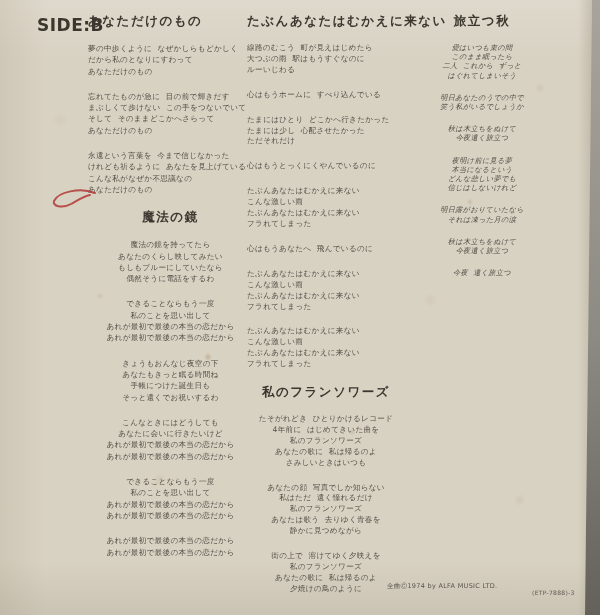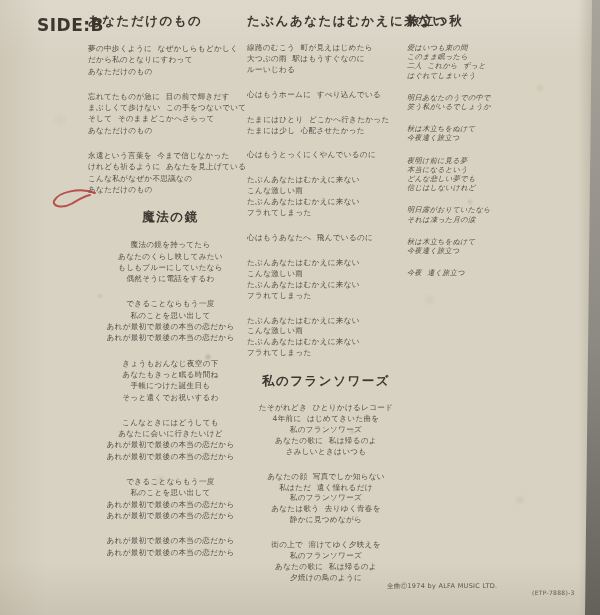--- a/index.html
+++ b/index.html
@@ -28,21 +28,21 @@
       linear-gradient(0deg, rgba(100,90,70,.12), rgba(100,90,70,0) 55px),
       linear-gradient(180deg, rgba(255,255,250,.15), rgba(255,255,250,0) 60px);
   }
   .side-label{
     position:absolute;left:37px;top:15px;
     font-size:17px;font-weight:bold;color:#3b372f;letter-spacing:.5px;
   }
   .col{position:absolute;top:13px;}
   .col1{left:88px;width:165px;}
   .col2{left:247px;width:158px;}
-  .col3{left:407px;width:150px;}
+  .col3{left:407px;width:150px;text-align:center;}
   .song-title{
     font-size:12.5px;font-weight:bold;color:#3b372f;
     letter-spacing:1.5px;margin:0 0 13px 0;white-space:nowrap;
   }
   .song + .song{margin-top:8px;text-align:center;}
   .stanza{margin-bottom:14px;}
   .line{
     font-size:7.6px;line-height:11.3px;color:#544f46;
     letter-spacing:.3px;white-space:pre;
   }
@@ -133,20 +133,21 @@
           <div class="line">線路のむこう  町が見えはじめたら</div>
           <div class="line">大つぶの雨  駅はもうすぐなのに</div>
           <div class="line">ルーいじわる</div>
         </div>
         <div class="stanza">
           <div class="line">心はもうホームに  すべり込んでいる</div>
         </div>
         <div class="stanza">
           <div class="line">たまにはひとり  どこかへ行きたかった</div>
           <div class="line">たまには少し  心配させたかった</div>
+          <div class="line">ただそれだけ</div>
         </div>
         <div class="stanza">
           <div class="line">心はもうとっくにくやんでいるのに</div>
         </div>
         <div class="stanza">
           <div class="line">たぶんあなたはむかえに来ない</div>
           <div class="line">こんな激しい雨</div>
           <div class="line">たぶんあなたはむかえに来ない</div>
           <div class="line">フラれてしまった</div>
         </div>

